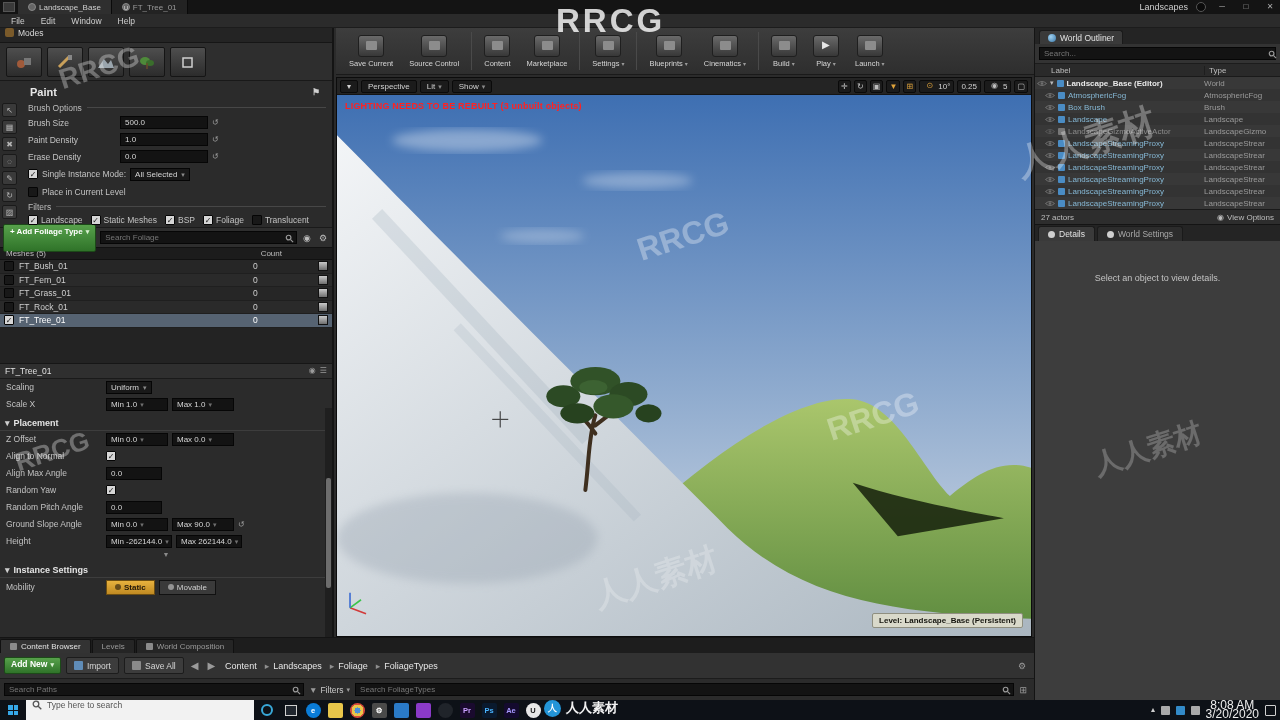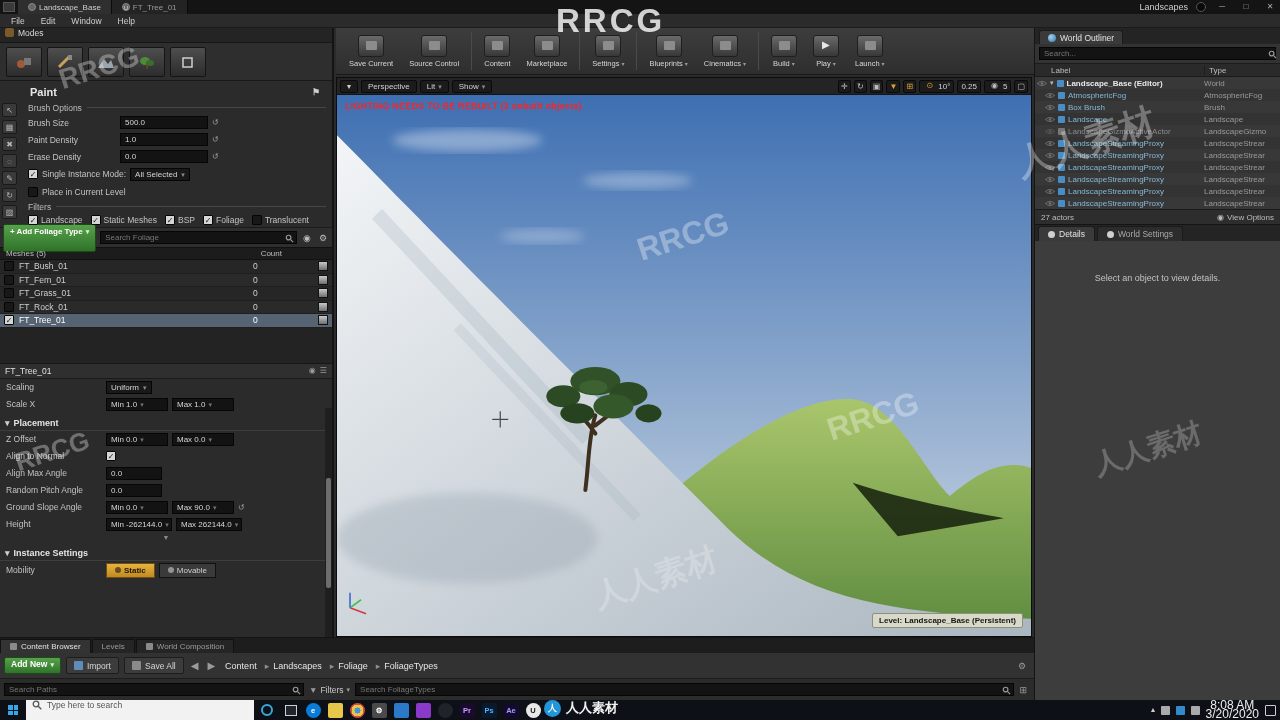--- a/index.html
+++ b/index.html
@@ -409,20 +409,24 @@
         <span class="spin dda w62">Min 0.0</span>
         <span class="spin dda w62">Max 0.0</span>
       </div>
       <div class="prow">
         <span class="lbl">Align to Normal</span>
         <span class="chk checked"></span>
       </div>
       <div class="prow">
         <span class="lbl">Align Max Angle</span>
         <span class="spin w56">0.0</span>
+      </div>
+      <div class="prow">
+        <span class="lbl">Random Yaw</span>
+        <span class="chk checked"></span>
       </div>
       <div class="prow">
         <span class="lbl">Random Pitch Angle</span>
         <span class="spin w56">0.0</span>
       </div>
       <div class="prow">
         <span class="lbl">Ground Slope Angle</span>
         <span class="spin dda w62">Min 0.0</span>
         <span class="spin dda w62">Max 90.0</span>
         <span class="reset">↺</span>

